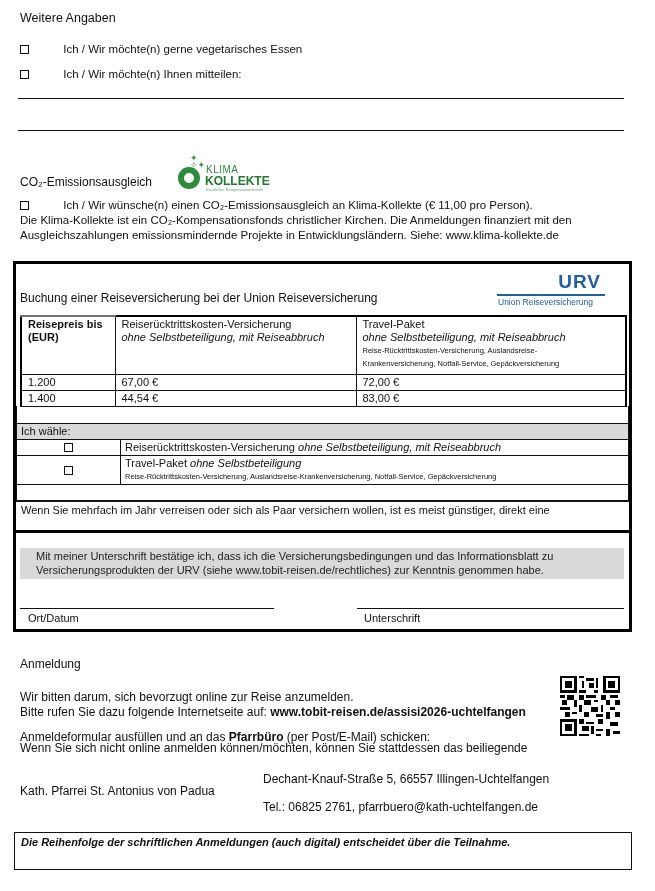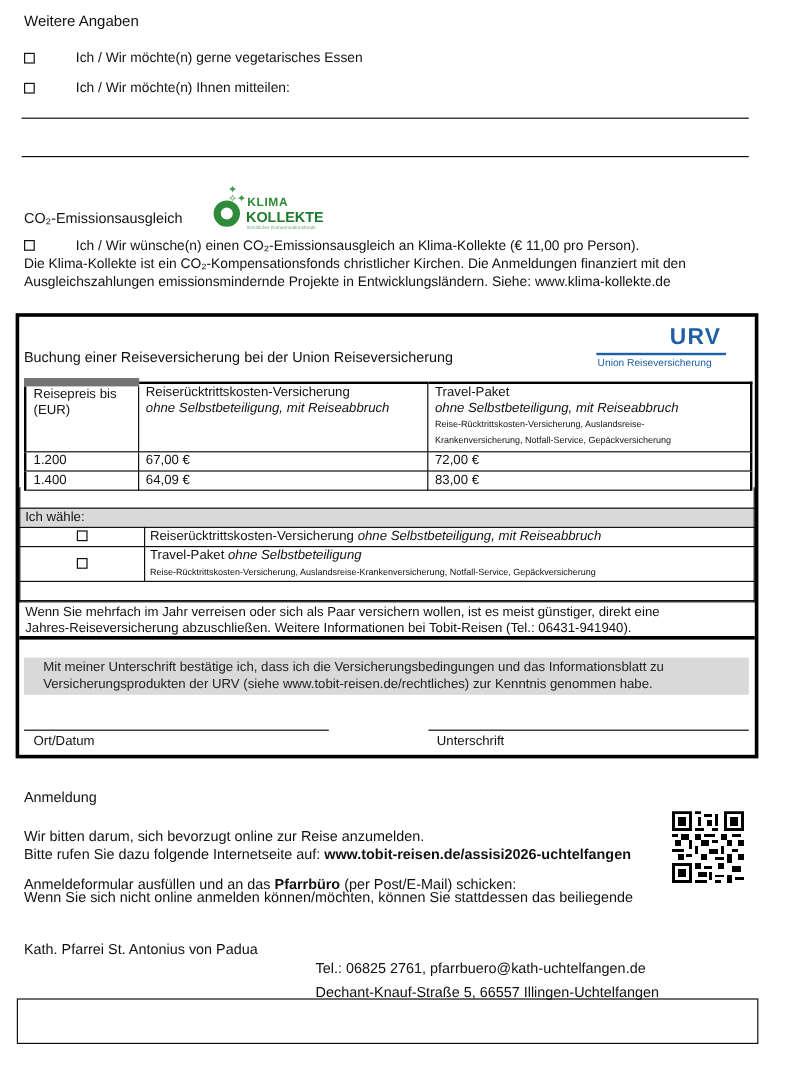--- a/index.html
+++ b/index.html
@@ -7,21 +7,21 @@
     body { font-family: "Liberation Sans", sans-serif; color: #111; font-size: 11.5px; position: relative; }
     .h { font-weight: normal; font-size: 12.5px; }
     .cb { display: inline-block; width: 9px; height: 9px; border: 1.3px solid #111; vertical-align: middle; }
     .rule { position: absolute; height: 1px; background: #111; }
     .line { position: absolute; white-space: nowrap; }
 
     
     .klima { position: absolute; left: 176px; top: 153px; width: 100px; height: 40px; }
     .klima .ring { position: absolute; left: 2px; top: 14px; width: 22px; height: 22px; border-radius: 50%; border: 6px solid #2e8b3a; }
     .klima .dots { position: absolute; left: 14px; top: 2px; width: 14px; height: 14px; color: #3a9a45; font-size: 9px; line-height: 7px; }
-    .klima .t1 { position: absolute; left: 30px; top: 11px; color: #2e8b3a; font-size: 10px; letter-spacing: 0.5px; font-weight: bold; }
+    .klima .t1 { position: absolute; left: 30px; top: 11px; color: #2e8b3a; font-size: 10px; letter-spacing: 0.5px; }
     .klima .t2 { position: absolute; left: 29px; top: 21px; color: #1e7a2c; font-size: 12px; font-weight: bold; }
     .klima .t3 { position: absolute; left: 30px; top: 34px; color: #6aa870; font-size: 4px; }
 
     
     .box { position: absolute; left: 13px; top: 261px; width: 619px; height: 371px; border: 3px solid #000; }
     .urv-logo { position: absolute; left: 497px; top: 272px; width: 108px; height: 36px; }
     .urv-logo .big { position: absolute; right: 4px; top: -1px; color: #1e5fa6; font-weight: bold; font-size: 19px; letter-spacing: 1px; }
     .urv-logo .bar { position: absolute; left: 0; right: 0; top: 22px; height: 2px; background: #1e5fa6; }
     .urv-logo .small { position: absolute; left: 1px; top: 25px; color: #1e5fa6; font-size: 8.5px; }
 
@@ -79,21 +79,21 @@
 <div class="line h" style="left:20px; top:291px; font-size:12px;">Buchung einer Reiseversicherung bei der Union Reiseversicherung</div>
 <div class="urv-logo">
   <div class="big">URV</div>
   <div class="bar"></div>
   <div class="small">Union Reiseversicherung</div>
 </div>
 
 <table class="tbl">
   <tbody>
       <tr style="height:58px;">
-    <td class="thick-l" style="width:94px; border-top:7px solid #737373;">
+    <td class="thick-l" style="width:94px; border-top:2px solid #737373;font-weight:bold;">
       <div>Reisepreis bis</div>
       <div>(EUR)</div>
     </td>
     <td style="width:241px; border-top:2px solid #000;">
       <div>Reiserücktrittskosten-Versicherung</div>
       <div class="it">ohne Selbstbeteiligung, mit Reiseabbruch</div>
     </td>
     <td class="thick-r" style="border-top:2px solid #000;">
       <div>Travel-Paket</div>
       <div class="it">ohne Selbstbeteiligung, mit Reiseabbruch</div>
@@ -101,21 +101,21 @@
       <div class="tiny">Krankenversicherung, Notfall-Service, Gepäckversicherung</div>
     </td>
   </tr>
   <tr>
     <td class="thick-l">1.200</td>
     <td>67,00 €</td>
     <td class="thick-r">72,00 €</td>
   </tr>
   <tr>
     <td class="thick-l">1.400</td>
-    <td>64,09 €</td>
+    <td>44,54 €</td>
     <td class="thick-r">83,00 €</td>
   </tr>
 </tbody>
   </table>
 
 <table class="sel-table">
   <tbody>
       <tr style="height:17px;">
         <td colspan="2" style="border-top:none;"></td>
       </tr>
@@ -138,21 +138,20 @@
     </td>
   </tr>
   <tr style="height:17px;">
         <td colspan="2"></td>
       </tr>
 </tbody>
   </table>
 
 <div class="hint-box">
   <div>Wenn Sie mehrfach im Jahr verreisen oder sich als Paar versichern wollen, ist es meist günstiger, direkt eine</div>
-  <div>Jahres-Reiseversicherung abzuschließen. Weitere Informationen bei Tobit-Reisen (Tel.: 06431-941940).</div>
 </div>
 
 <div class="gray-box">
   <div>Mit meiner Unterschrift bestätige ich, dass ich die Versicherungsbedingungen und das Informationsblatt zu</div>
   <div>Versicherungsprodukten der URV (siehe www.tobit-reisen.de/rechtliches) zur Kenntnis genommen habe.</div>
 </div>
 
 <div class="rule" style="left:20px; top:608px; width:254px;"></div>
 <div class="rule" style="left:357px; top:608px; width:267px;"></div>
 <div class="line h" style="left:28px; top:612px; font-size:11px;">Ort/Datum</div>
@@ -217,17 +216,18 @@
     <rect x="8" y="24" width="4" height="1"></rect>
       <rect x="15" y="24" width="2" height="1"></rect>
   </g>
 </svg>
 
 <div class="line" style="left:20px; top:741px; font-size:12px;">Wenn Sie sich nicht online anmelden können/möchten, können Sie stattdessen das beiliegende</div>
 <div class="line" style="left:20px; top:730px; font-size:12px;">
   <span>Anmeldeformular ausfüllen und an das </span><b>Pfarrbüro</b><span> (per Post/E-Mail) schicken:</span>
 </div>
 <div class="line" style="left:20px; top:784px; font-size:12px;">Kath. Pfarrei St. Antonius von Padua</div>
-<div class="line" style="left:263px; top:820px; font-size:12px;">Dechant-Knauf-Straße 5, 66557 Illingen-Uchtelfangen</div>
+<div class="line" style="left:263px; top:772px; font-size:12px;">Dechant-Knauf-Straße 5, 66557 Illingen-Uchtelfangen</div>
 <div class="line" style="left:263px; top:800px; font-size:12px;">Tel.: 06825 2761, pfarrbuero@kath-uchtelfangen.de</div>
 
 <div class="notice">
+  <div>Die Reihenfolge der schriftlichen Anmeldungen (auch digital) entscheidet über die Teilnahme.</div>
 </div>
 
 </body></html>

